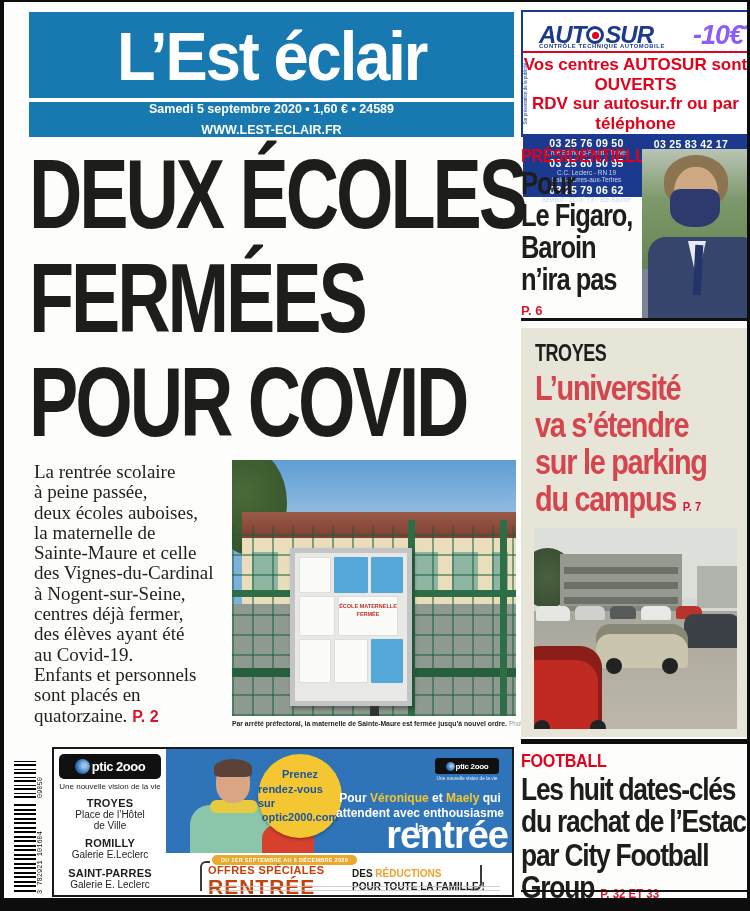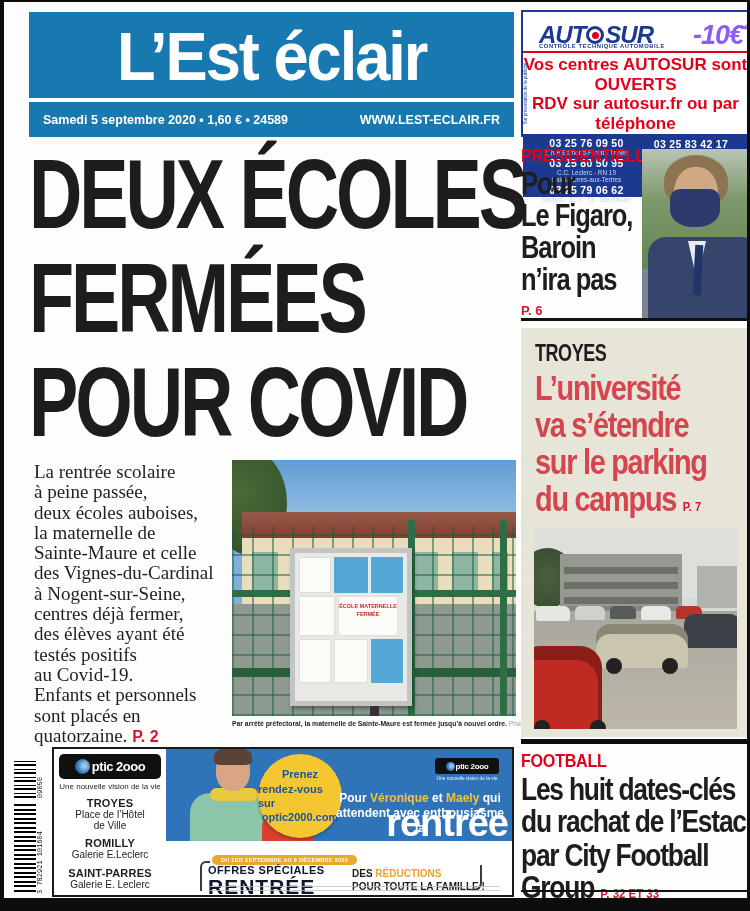--- a/index.html
+++ b/index.html
@@ -11,21 +11,21 @@
     border-left:4px solid #0d0d0d; border-top:2px solid #0d0d0d; border-right:3px solid #0d0d0d;
   }
   .abs { position:absolute; }
 
   
   #masthead { left:25px; top:10px; width:485px; height:86px; background:#1878b0;
     display:flex; align-items:center; justify-content:center; }
   #masthead .title { color:#fff; font-weight:700; font-size:62px; letter-spacing:-2px;
     transform:scale(1.02,1.12); }
   #datebar { left:25px; top:100px; width:485px; height:35px; background:#1878b0;
-    display:flex; align-items:center; justify-content:space-between; padding:0 14px; }
+    display:flex; align-items:center; justify-content:space-between; padding:0 14px;flex-direction:column; }
   #datebar span { color:#fff; font-weight:700; font-size:12.5px; }
 
   
   #autosur { left:517px; top:8px; width:229px; height:127px; background:#fff;
     border:2px solid #1b3a8f; }
   .as-toprow { position:relative; height:34px; display:flex; align-items:center; padding:2px 4px 0 16px;gap:9px; }
   .as-logo { display:flex; align-items:center; color:#1b3a8f; font-weight:700; font-style:italic;
     font-size:24px; letter-spacing:-1px; }
   .as-o { display:inline-flex; width:18px; height:18px; border:3px solid #1b3a8f; border-radius:50%;
     align-items:center; justify-content:center; margin:0 1px; }
@@ -176,21 +176,21 @@
   .op-logo { margin:0 auto; width:102px; height:25px; background:#101010; border-radius:5px;
     display:flex; align-items:center; justify-content:center; gap:2px; }
   .op-logo .circ { width:15px; height:15px; border-radius:50%;
     background:radial-gradient(circle at 62% 45%, #9cc4ea 15%, #2f74b8 60%, #123a66 100%); }
   .op-logo .txt { color:#fff; font-weight:700; font-size:13px; letter-spacing:-.5px; }
   .op-tag { font-size:8px; color:#1d1d1b; margin-top:3px; }
   .op-locs { margin-top:6px; }
   .op-city { font-size:11px; font-weight:700; color:#1d1d1b; letter-spacing:.2px; }
   .op-venue { font-size:10px; color:#1d1d1b; line-height:1.12; }
   .op-loc { margin-bottom:6px; }
-  .op-blue { position:absolute; left:112px; top:0; right:0; height:92px; background:#2f74b8; overflow:hidden; }
+  .op-blue { position:absolute; left:112px; top:0; right:0; height:104px; background:#2f74b8; overflow:hidden; }
   .ow-body { position:absolute; left:24px; bottom:0; width:86px; height:48px; background:#8cc6aa;
     border-radius:20px 20px 0 0; }
   .ow-scarf { position:absolute; left:44px; bottom:40px; width:48px; height:13px; background:#e9c93e;
     border-radius:7px; }
   .ow-head { position:absolute; left:50px; bottom:50px; width:34px; height:40px; background:#d9a584;
     border-radius:45%; }
   .ow-hair { position:absolute; left:48px; bottom:76px; width:38px; height:18px; background:#5a4238;
     border-radius:50% 50% 20% 20%; }
   .oc-body { position:absolute; left:96px; bottom:0; width:52px; height:28px; background:#d8402e;
     border-radius:14px 14px 0 0; }
@@ -212,21 +212,21 @@
   .op-minibox .txt { color:#fff; font-weight:700; font-size:8px; letter-spacing:-.3px; }
   .op-minitag { font-size:4.8px; color:#eaf2fb; margin-top:2px; }
   .op-msg { position:absolute; right:4px; top:42px; width:176px; text-align:center;
     color:#fff; font-weight:700; font-size:12px; line-height:1.25; }
   .op-msg .nm { color:#f3c632; }
   .op-big { position:absolute; right:4px; bottom:-4px; color:#fff; font-weight:700; font-size:38px;
     letter-spacing:-1px; }
   .op-strip { position:absolute; left:112px; top:104px; right:0; bottom:0; background:#fff; }
   .op-ribbon { position:absolute; left:46px; top:2px; background:#e8a92c; border-radius:7px;
     color:#fff; font-weight:700; font-size:5.5px; padding:2px 9px; letter-spacing:.3px; }
-  .op-offers { position:absolute; left:42px; top:11px; color:#0f172a; }
+  .op-offers { position:absolute; left:42px; top:11px; color:#c2410c; }
   .op-offers .l1 { font-weight:700; font-size:11px; letter-spacing:.4px; }
   .op-offers .l2 { font-weight:700; font-size:21px; letter-spacing:1px; margin-top:-1px; }
   .op-bracket { position:absolute; left:34px; top:8px; width:10px; height:30px;
     border-left:2px solid #3a3a3a; border-top:2px solid #3a3a3a; border-radius:6px 0 0 0; }
   .op-reds { position:absolute; left:186px; top:14px; font-size:10px; font-weight:700; color:#1d1d1b;
     line-height:1.3; }
   .op-reds .or { color:#f0a02c; }
   .op-endbracket { position:absolute; left:306px; top:12px; width:10px; height:26px;
     border-right:2px solid #3a3a3a; border-bottom:2px solid #3a3a3a; border-radius:0 0 8px 0; }
   .op-legal { position:absolute; left:44px; right:12px; bottom:4px; height:7px;
@@ -297,21 +297,20 @@
   <div id="intro" class="abs">
     <div>La rentrée scolaire</div>
     <div>à peine passée,</div>
     <div>deux écoles auboises,</div>
     <div>la maternelle de</div>
     <div>Sainte-Maure et celle</div>
     <div>des Vignes-du-Cardinal</div>
     <div>à Nogent-sur-Seine,</div>
     <div>centres déjà fermer,</div>
     <div>des élèves ayant été</div>
-    <div>testés positifs</div>
     <div>au Covid-19.</div>
     <div>Enfants et personnels</div>
     <div>sont placés en</div>
     <div><span>quatorzaine.</span> <span class="pref">P. 2</span></div>
   </div>
 
   <div id="school-photo" class="abs">
     <div class="sp-sky"></div>
     <div class="sp-tree"></div>
     <div class="sp-roof"></div>

